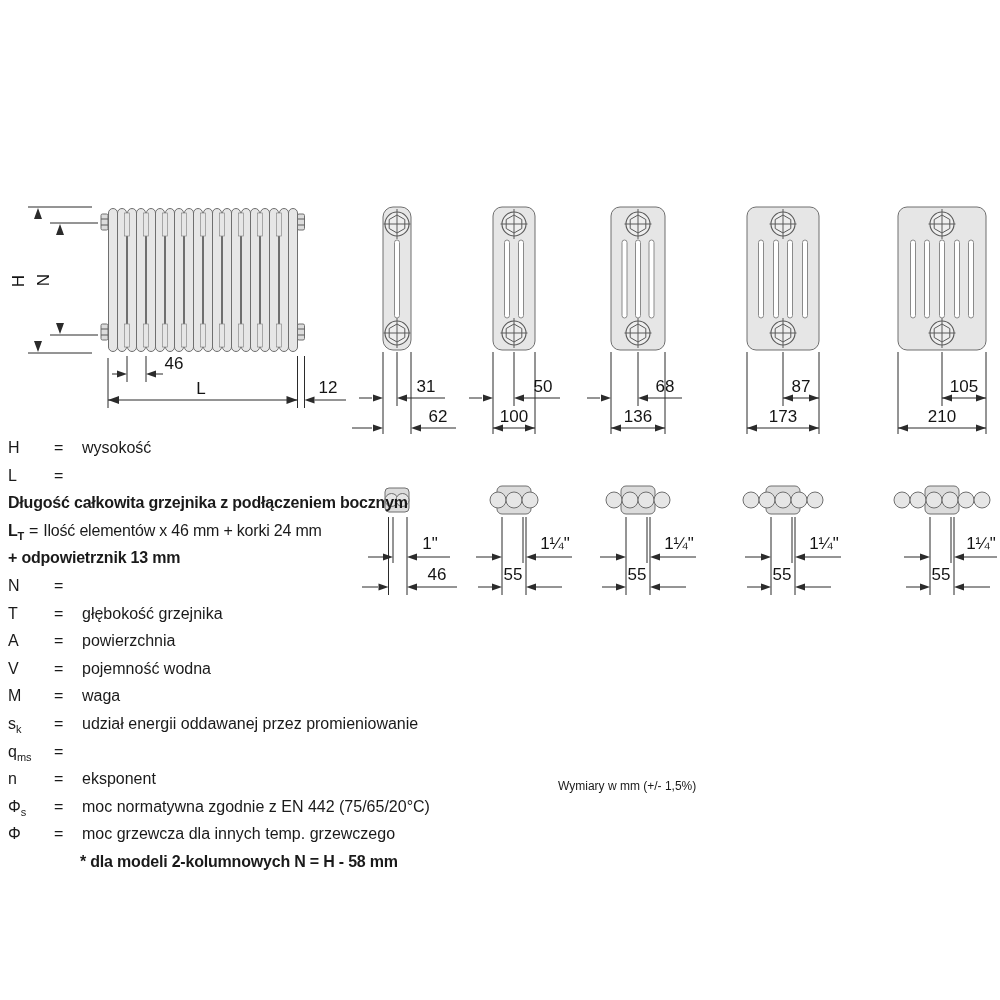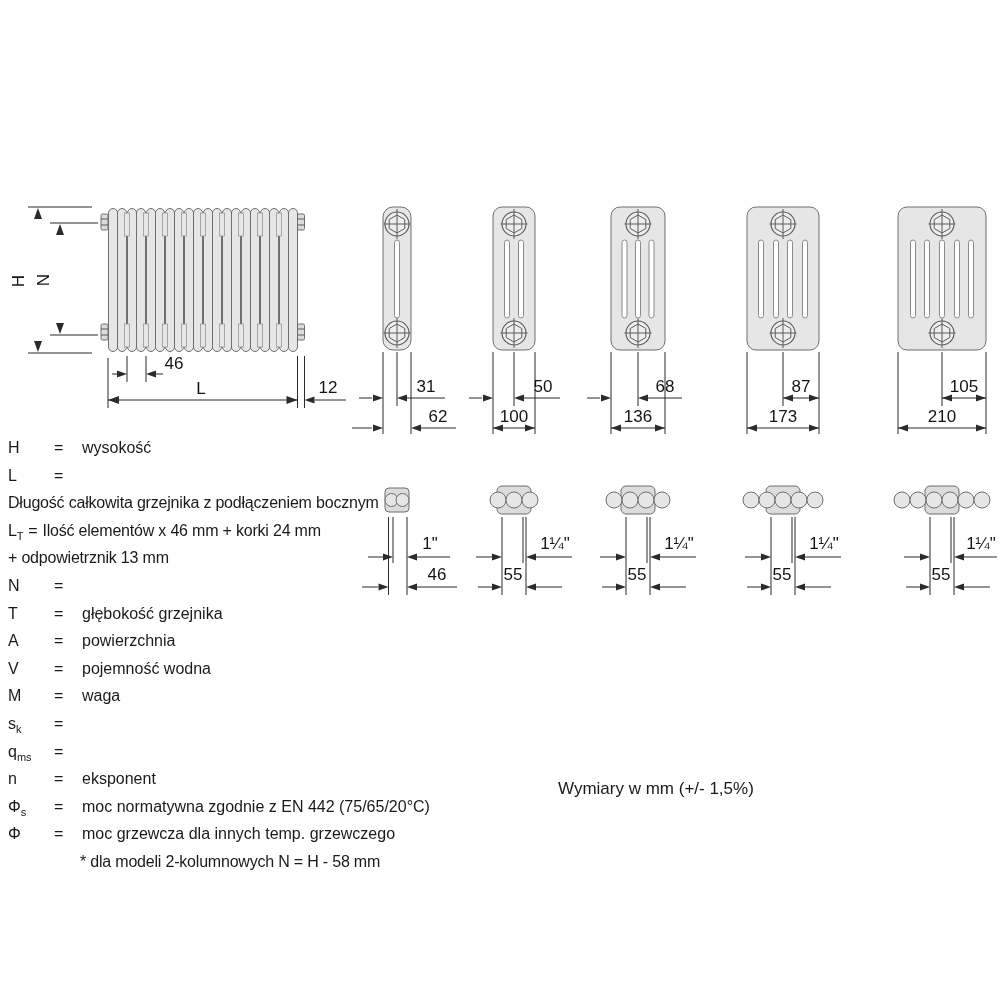--- a/index.html
+++ b/index.html
@@ -11,27 +11,27 @@
   .slot{fill:#ffffff;stroke:#8a8a8a;stroke-width:1;}
   .dimline{stroke:#2b2b2b;stroke-width:1;fill:none;}
   .arrow{fill:#2b2b2b;stroke:none;}
   .bossline{stroke:#5a5a5a;stroke-width:1;fill:none;}
   text.dim{font-family:"Liberation Sans",sans-serif;font-size:17px;fill:#141414;}
   text.dim.mid{text-anchor:middle;}
   #legend{position:absolute;left:8px;top:437px;width:445px;font-size:16px;}
   .row{display:flex;align-items:baseline;line-height:22.4px;white-space:nowrap;}
   .sym{width:46px;flex:none;}
   .eq{width:28px;flex:none;}
-  .fullrow .sym{width:auto;}
+  .fullrow .sym{width:auto;font-weight:bold;}
   .fullrow .eq{width:auto;margin:0 5px;}
   .eq:empty{margin:0;width:0;}
   .fullrow{letter-spacing:-0.2px;}
   .indent{padding-left:72px;text-align:right;}
   sub{font-size:11px;}
-  #note{position:absolute;left:558px;top:779px;font-size:17px;}
+  #note{position:absolute;left:558px;top:779px;font-size:12px;}
 </style>
 </head>
 <body>
 
 <div id="page">
 
 <svg id="diagram-svg" width="1000" height="1000" viewBox="0 0 1000 1000">
   <defs>
     <g id="rad-elem">
       <rect x="0.5" y="208.5" width="9" height="143" rx="4.5" class="part"></rect>
@@ -376,20 +376,21 @@
         <span class="desc">pojemność wodna</span>
       </div>
   <div class="row">
         <span class="sym"><span>M</span><sub></sub></span>
         <span class="eq">=</span>
         <span class="desc">waga</span>
       </div>
   <div class="row">
         <span class="sym"><span>s</span><sub>k</sub></span>
         <span class="eq">=</span>
+        <span class="desc">udział energii oddawanej przez promieniowanie</span>
       </div>
   <div class="row">
         <span class="sym"><span>q</span><sub>ms</sub></span>
         <span class="eq">=</span>
       </div>
   <div class="row">
         <span class="sym"><span>n</span><sub></sub></span>
         <span class="eq">=</span>
         <span class="desc">eksponent</span>
       </div>

